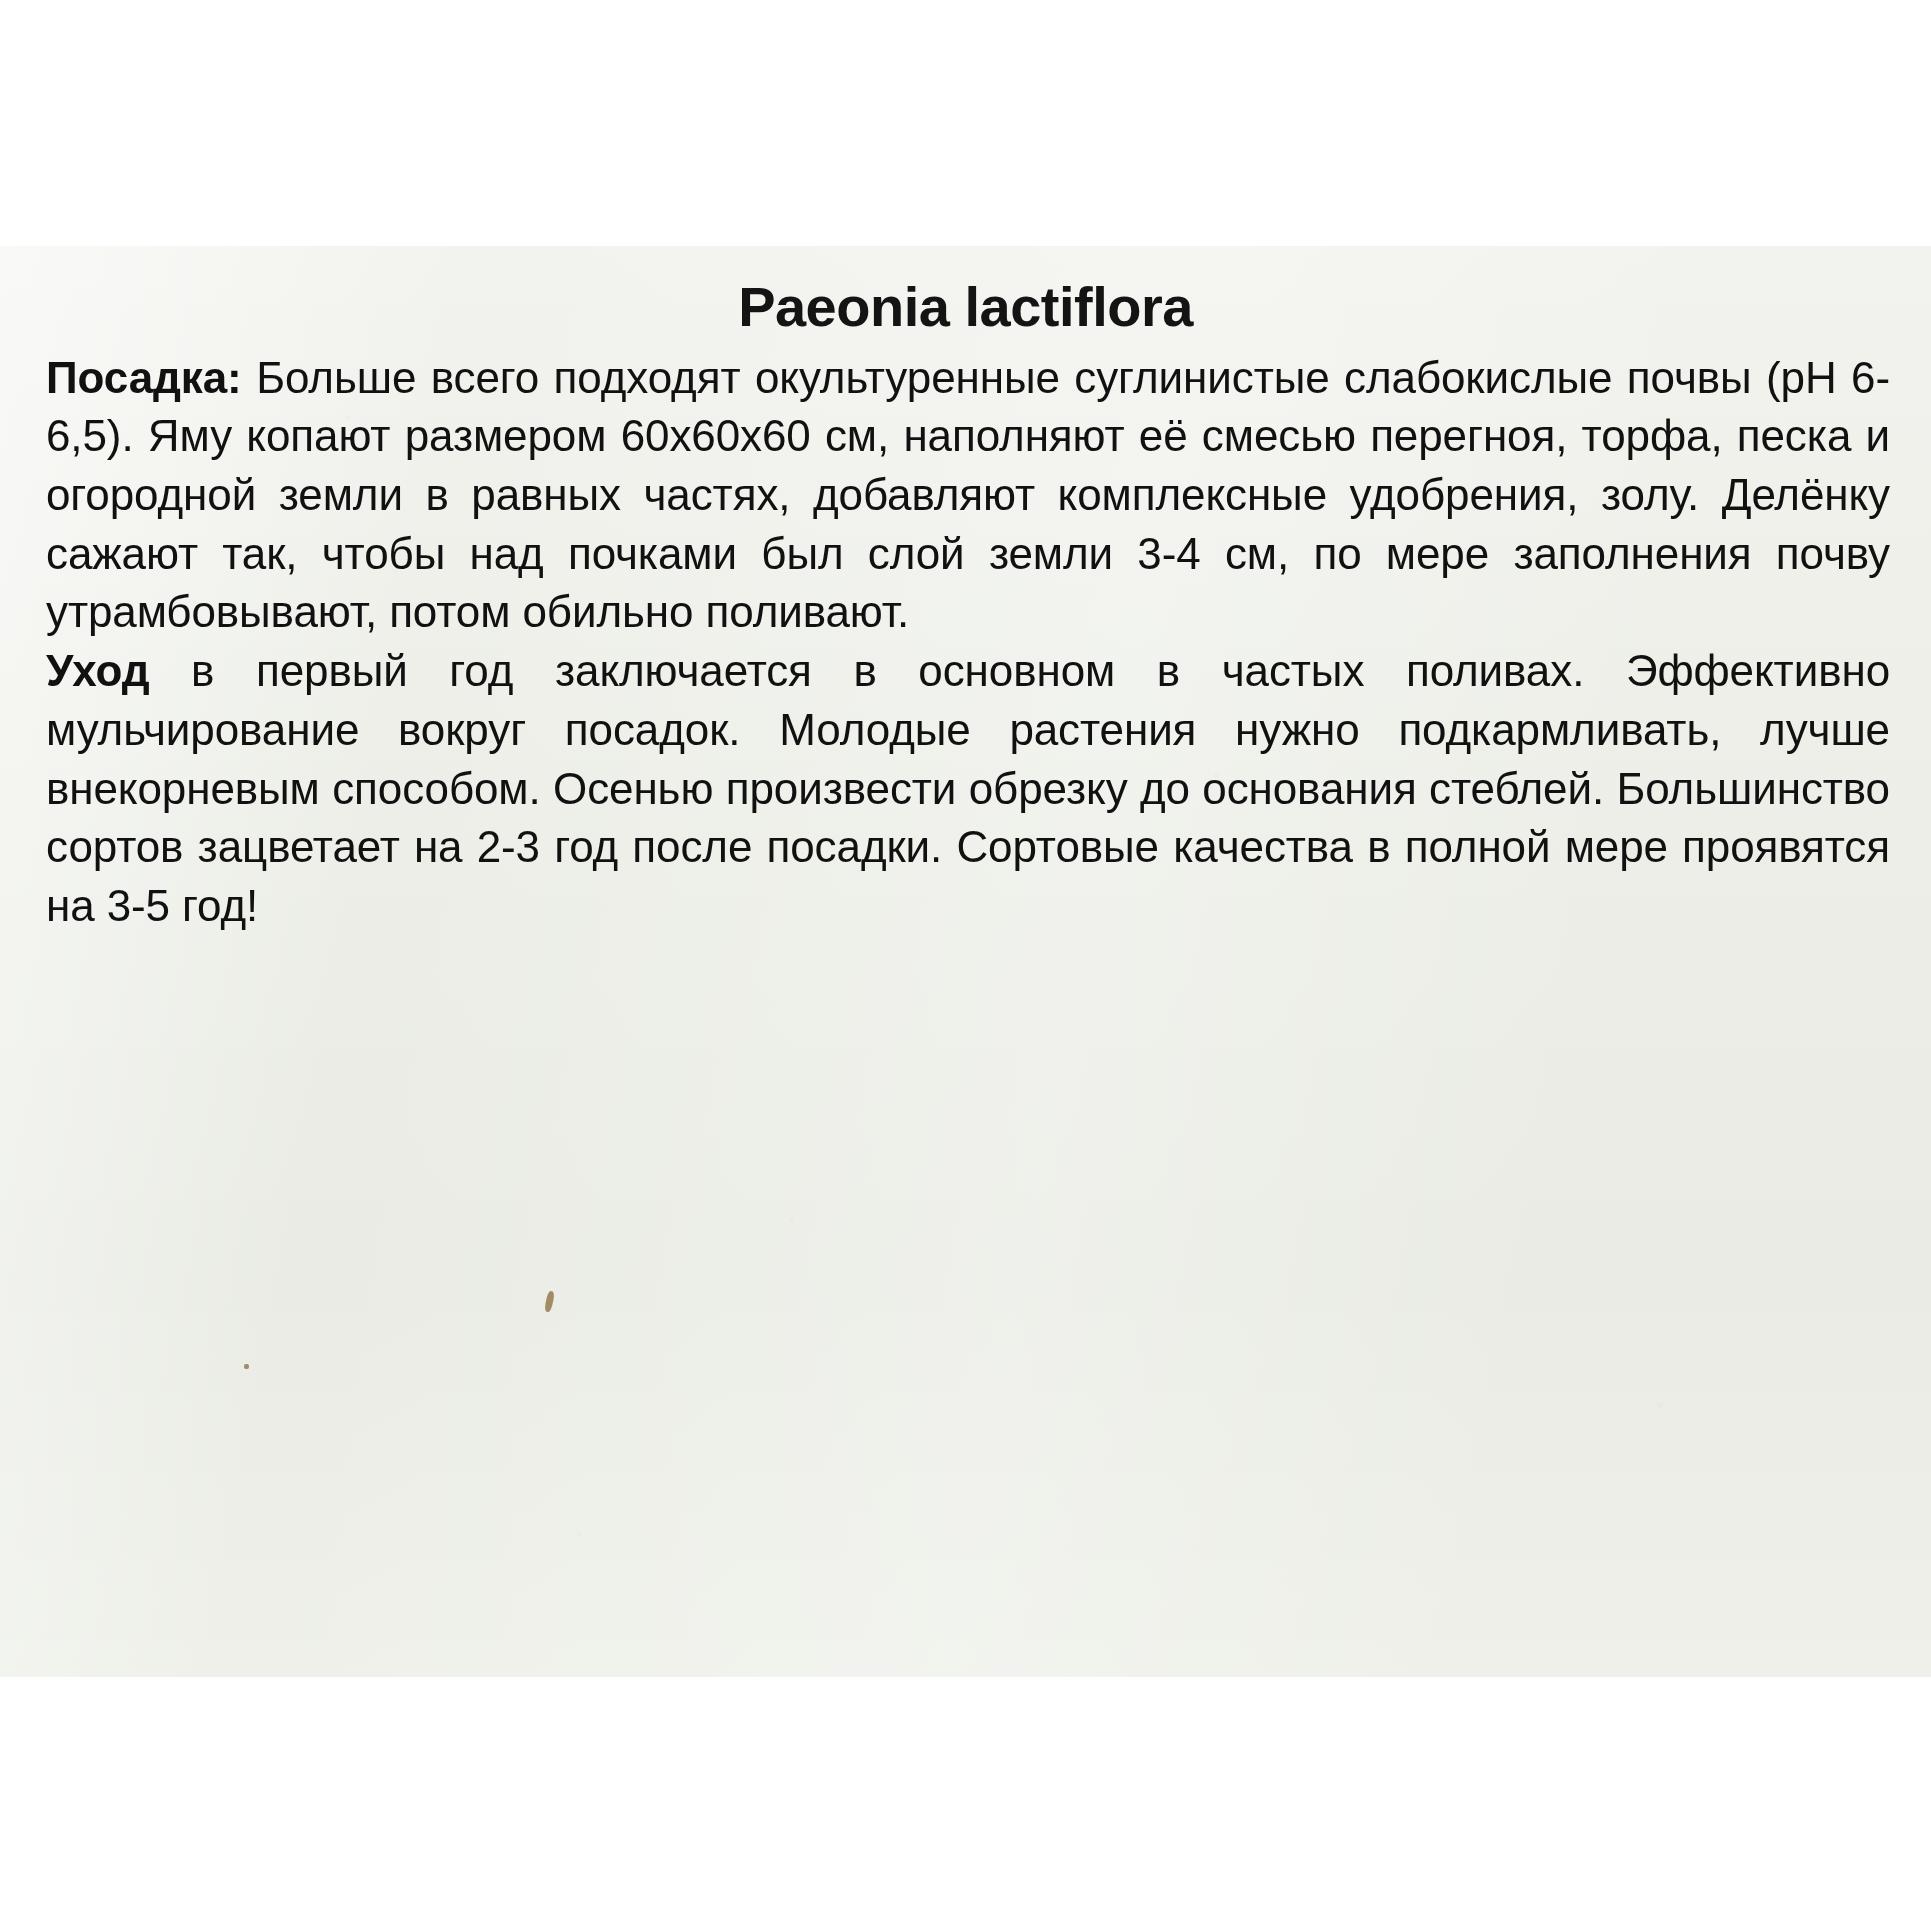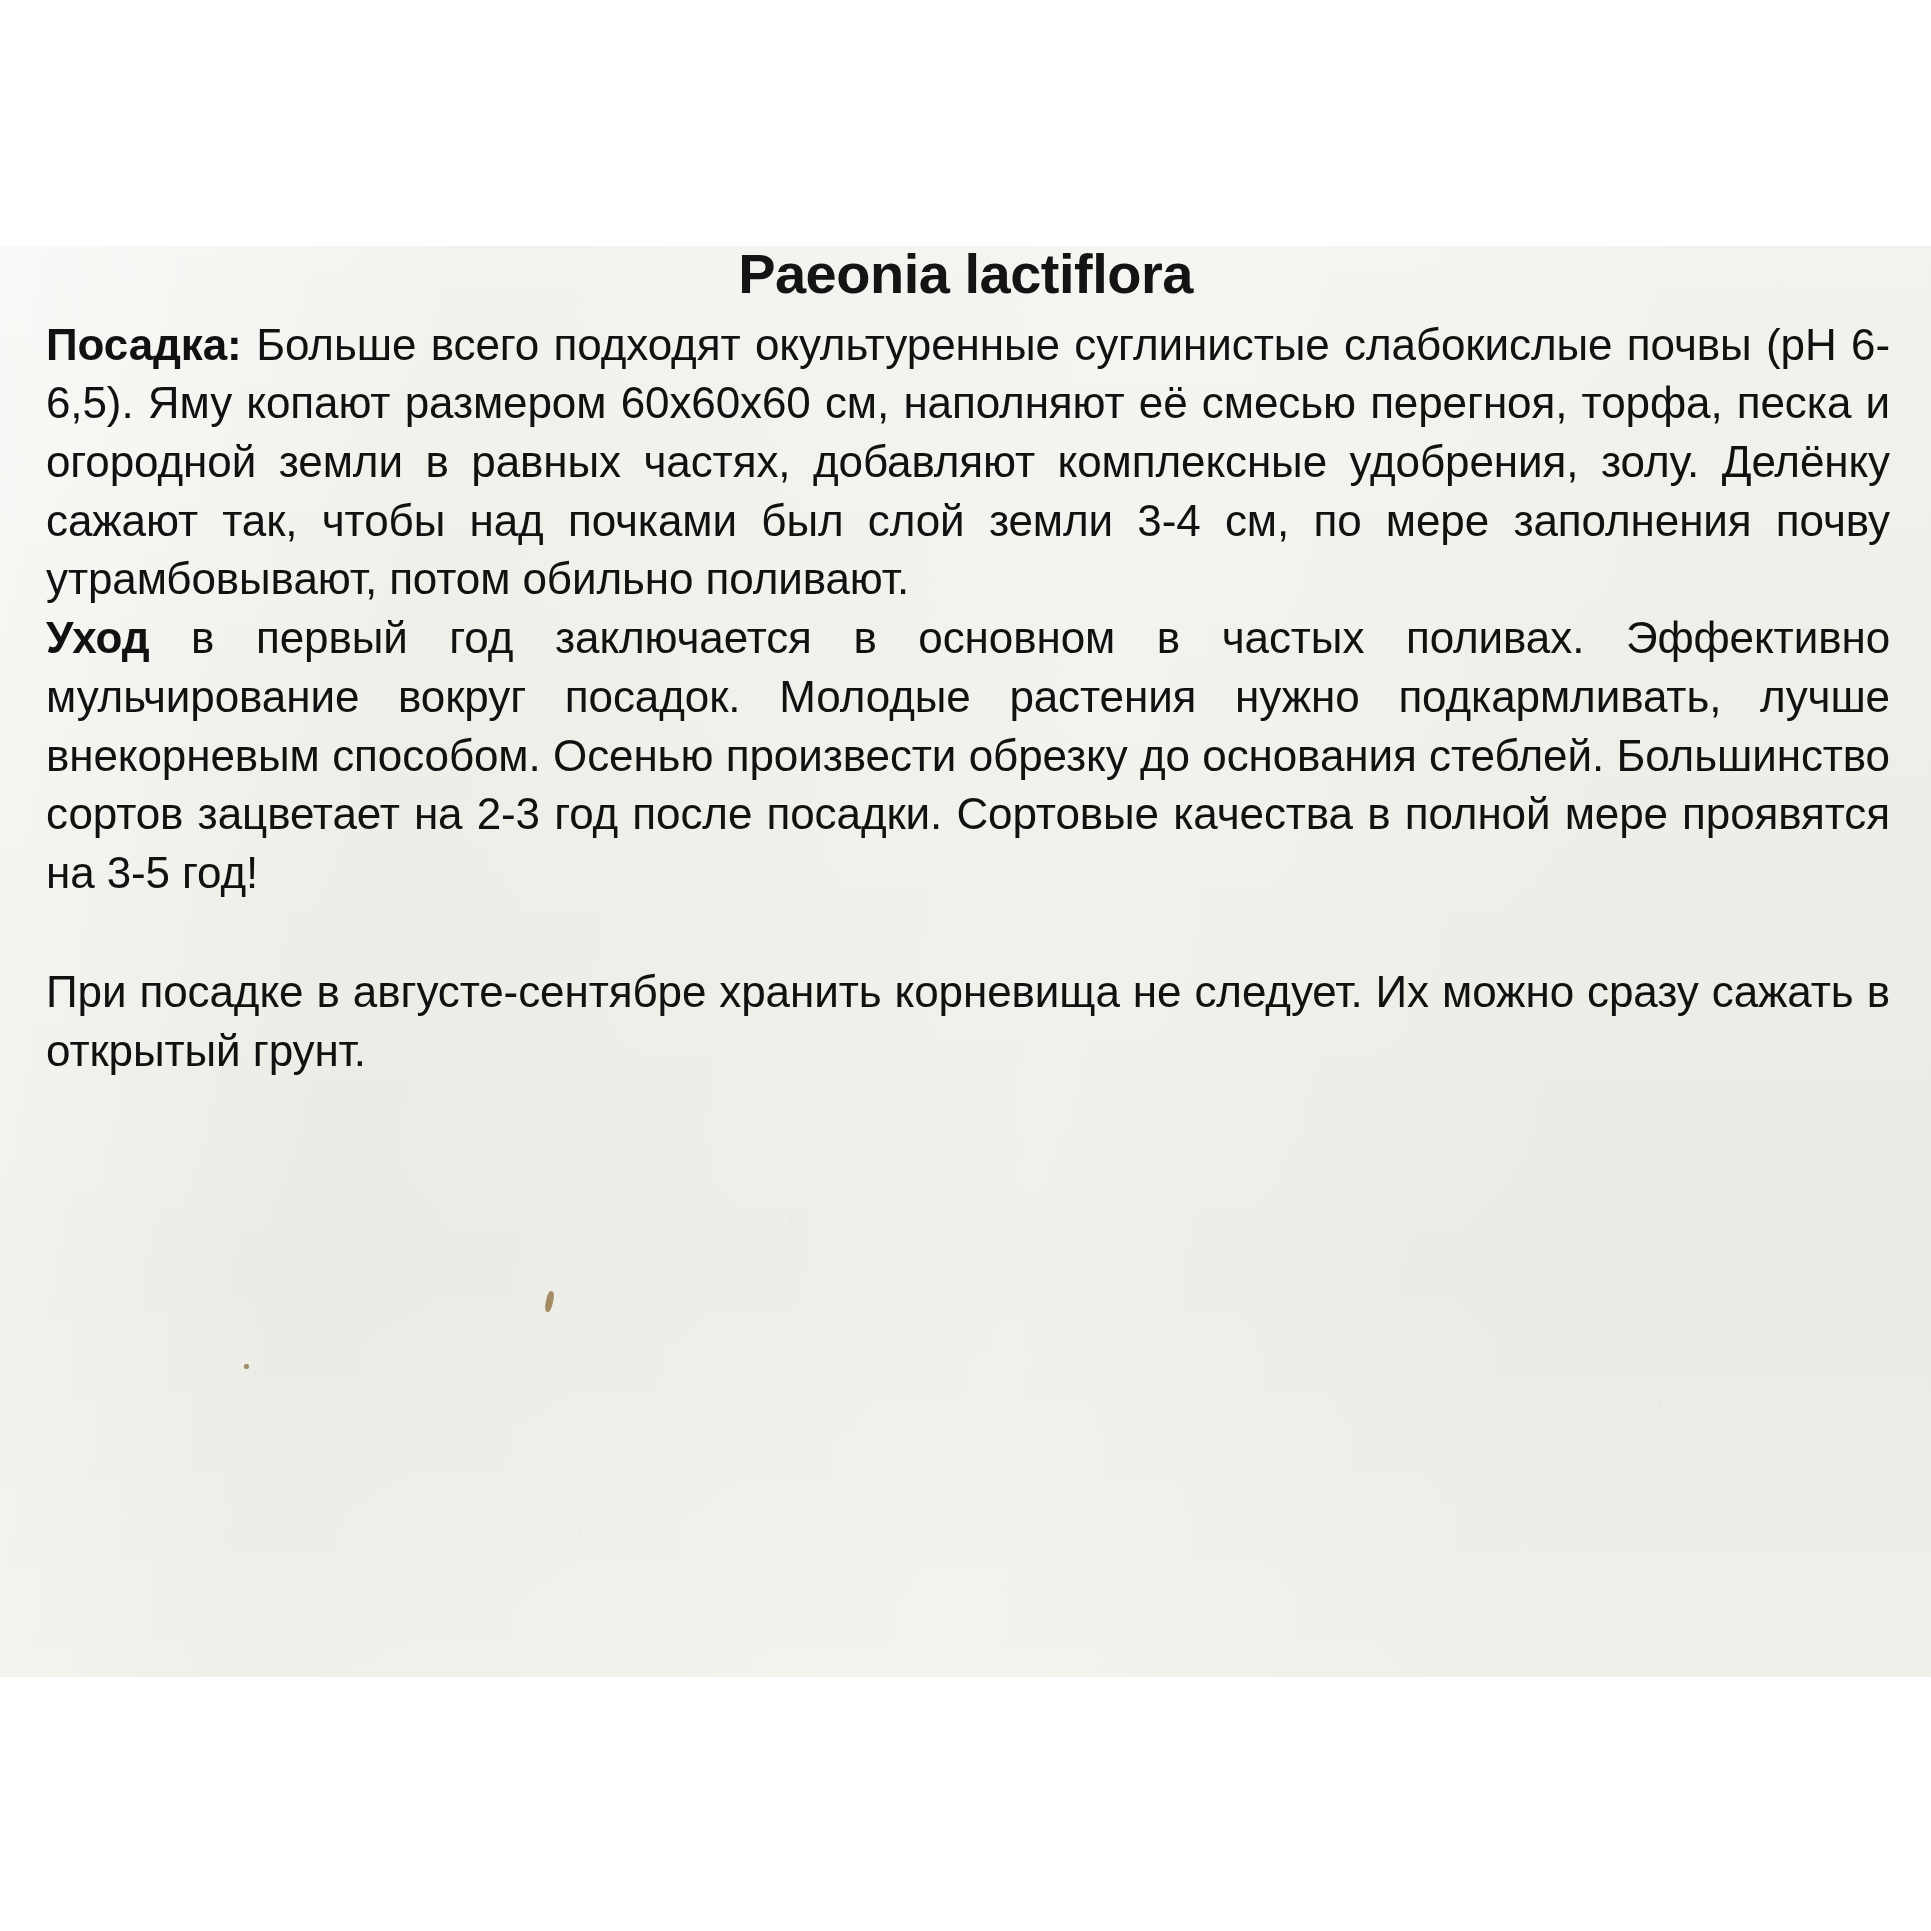--- a/index.html
+++ b/index.html
@@ -67,20 +67,21 @@
   .title-block {
     text-align: center;
     padding-top: 0px;
   }
   .latin-name {
     font-size: 56px;
     font-weight: bold;
     letter-spacing: -0.5px;
     color: #141414;
     line-height: 1.0;
+    padding-top: 33px;
   }
   .ru-name {
     font-size: 64px;
     font-weight: bold;
     letter-spacing: 0.5px;
     color: #0d0d0d;
     line-height: 1.12;
     padding-top: 5.8px;
   }
 
@@ -127,19 +128,18 @@
 
 
       <p><span class="lead">Посадка:</span><span> Больше всего подходят окультуренные суглинистые слабокислые почвы (рН 6-6,5). Яму копают размером 60х60х60 см, наполняют её смесью перегноя, торфа, песка и огородной земли в равных частях, добавляют комплексные удобрения, золу. Делёнку сажают так, чтобы над почками был слой земли 3-4 см, по мере заполнения почву утрамбовывают, потом обильно поливают.</span></p>
 
       <p><span class="lead">Уход</span><span> в первый год заключается в основном в частых поливах. Эффективно мульчирование вокруг посадок. Молодые растения нужно подкармливать, лучше внекорневым способом. Осенью произвести обрезку до основания стеблей. Большинство сортов зацветает на 2-3 год после посадки. Сортовые качества в полной мере проявятся на 3-5 год!</span></p>
 
 
       <div class="gap"></div>
 
       <div class="tail">
-        <p class="last-line">При посадке в августе-сентябре хранить корневища не следует. Их можно сразу сажать в открытый грунт.</p>
       </div>
 
     </div>
   </div>
 </div>
 
 
 </body></html>

